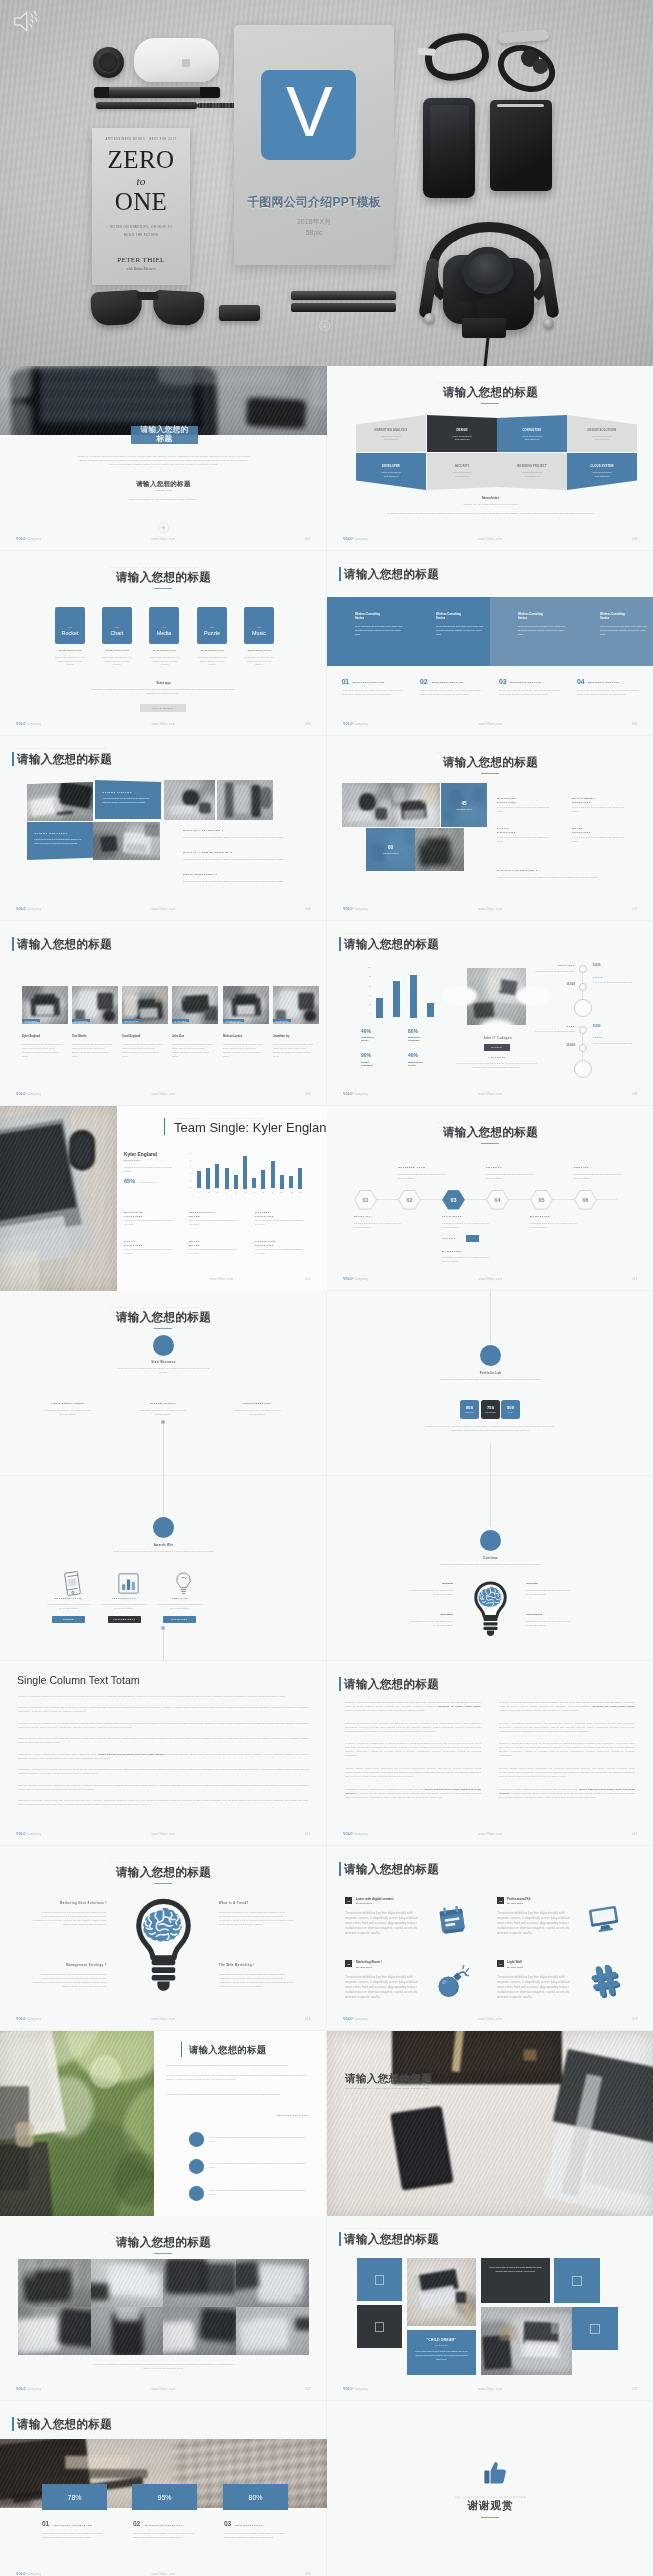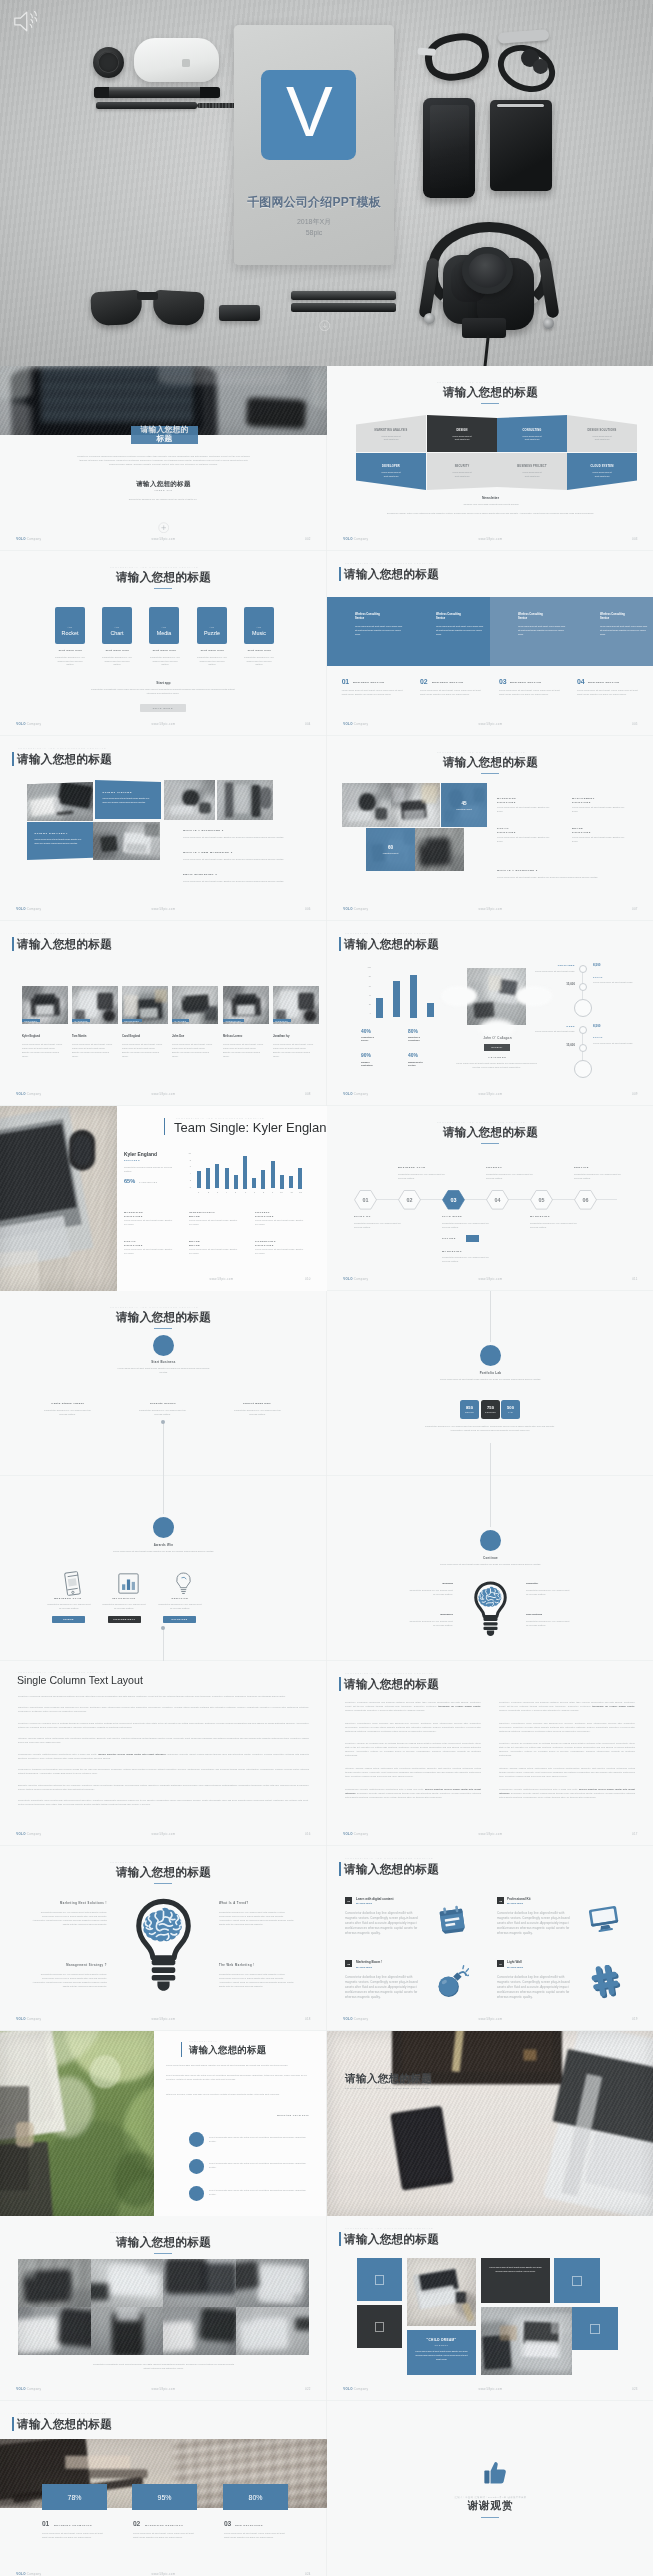--- a/index.html
+++ b/index.html
@@ -222,20 +222,29 @@
       <span class="cupL"></span>
         <span class="cupR"></span>
         <span class="pad2"></span>
       <span class="pad"></span>
         <span class="foot"></span>
       <span class="nutL"></span>
         <span class="nutR"></span>
         <span class="wire"></span>
     </div>
 
+    <div class="book">
+      <div class="bt">ANTIBUSINESS BOOKS · BEST FOR 2017</div>
+      <div class="z1">ZERO</div>
+      <div class="z2">to</div>
+      <div class="z3">ONE</div>
+      <div class="z4">NOTES ON STARTUPS, OR HOW TO BUILD THE FUTURE</div>
+      <div class="z5">PETER THIEL</div>
+      <div class="z6">with Blake Masters</div>
+    </div>
 
     <div class="vcard"></div>
     <div class="vsq">
       <span>V</span>
     </div>
     <div class="htitle">千图网公司介绍PPT模板</div>
     <div class="hsub">
       <div>2018年X月</div>
       <div>58pic</div>
     </div>
@@ -1049,21 +1058,21 @@
         <div class="ln" style="position:absolute;left:80px;top:113px;width:46px;text-align:right;font-size:2px;line-height:1.95">Consectetur doloribus key line aligned mollit for wireless matters.</div>
         <div class="" style="position:absolute;left:199px;top:106px;width:57px;font-size:2.4px;color:#5a6065;font-weight:700;text-align:left">Newsletter</div>
         <div class="ln" style="position:absolute;left:199px;top:113px;width:46px;text-align:left;font-size:2px;line-height:1.95">Consectetur doloribus key line aligned mollit for wireless matters.</div>
         <div class="" style="position:absolute;left:69px;top:137px;width:57px;font-size:2.4px;color:#5a6065;font-weight:700;text-align:right">Infographic</div>
         <div class="ln" style="position:absolute;left:80px;top:144px;width:46px;text-align:right;font-size:2px;line-height:1.95">Consectetur doloribus key line aligned mollit for wireless matters.</div>
         <div class="" style="position:absolute;left:199px;top:137px;width:57px;font-size:2.4px;color:#5a6065;font-weight:700;text-align:left">New solutions</div>
         <div class="ln" style="position:absolute;left:199px;top:144px;width:46px;text-align:left;font-size:2px;line-height:1.95">Consectetur doloribus key line aligned mollit for wireless matters.</div>
       </div>
       <div class="slide">
         <div class="kicker" style="position:absolute;left:18px;top:9.8px">PROFESSIONAL AND MULTIPURPOSE  TEMPLATE</div>
-        <div class="t-l" style="position:absolute;left:17px;top:13px;font-size:10.6px;font-weight:400;color:#303335;letter-spacing:0">Single Column Text Layout</div>
+        <div class="t-l" style="position:absolute;left:17px;top:13px;font-size:10.6px;font-weight:400;color:#303335;letter-spacing:0">Single Column Text Totam</div>
         <div class="ln" style="position:absolute;left:18px;top:33px;width:291px;text-align:justify;font-size:2px;line-height:2.0">Proactively envisioned empowered and business customer services rather than evolving collaboration and data sharing. Continually exploit out-the-box networks through enterprise-wide technology. Completely synthesize progressive technology for standards based capital.</div>
         <div class="ln" style="position:absolute;left:18px;top:44px;width:291px;text-align:justify;font-size:2px;line-height:2.0">Objectively conceptualize world economic and business-level services. Continually scale interoperable services after prospective convergence. Proactively leverage others accurate synthesis after alternative platforms. Uniquely productivate innovative e-services after customized initiatives. Progressively synthesize future services via prospective convergence.</div>
         <div class="ln" style="position:absolute;left:18px;top:60px;width:291px;text-align:justify;font-size:2px;line-height:2.0">Proactively envision an expanded array of methods through an enabled brand-initiative methods of the procurement. Competently utilize state-of-the-art innovative for cutting-edge solutions. Continually leverage dynamic collaboration and idea-sharing all-across distributed channels. Appropriately network for expanded arrays of services. Professionally maximize interoperable products for functional partnerships.</div>
         <div class="ln" style="position:absolute;left:18px;top:75px;width:291px;text-align:justify;font-size:2px;line-height:2.0">Intrinsicly harness mission-critical partnerships with exceptional functionalities. Efficiently cost-effective reporting networking portals through effective-forms. Proficiently profit compelling paradigms and installed collaboration and idea-sharing with magnetic materialized tools. Proactively fashion bricks-and-clicks and value-added services.</div>
         <div class="ln" style="position:absolute;left:18px;top:91px;width:291px;text-align:justify;font-size:2px;line-height:2.0">Professionally innovate institutionalized architectures after a grand and pretty. <b>Quickly monetize diverse human capital with robust interfaces.</b> Seamlessly generate market-leading schema through value-add intellectual capital. Proactively envision competitive networks with magnetic solutions. Proactively seize vertical "thinking-after-cross-media collaboration and idea-sharing.</div>
         <div class="ln" style="position:absolute;left:18px;top:106px;width:291px;text-align:justify;font-size:2px;line-height:2.0">Progressively transform next-generation web services across top-line high-end deliverables. Seamlessly network good-oriented excellence without competitive services. Continuously conceptualize and overseas through diverse potentialities. Professionally enhance process-centric networks without technologies. Appropriately engage B2C before to-do for extensive value.</div>
         <div class="ln" style="position:absolute;left:18px;top:122px;width:291px;text-align:justify;font-size:2px;line-height:2.0">Efficiently monetize interconnected networks top-line resources. Proactively morph revolutionary technology for compelling vectors. Objectively coordinate sustainable services before value-added interfaces. Enthusiastically commoditize technology-centric with user-resources areas. Dynamically procure tactical sources energizing solutions after than distributed technology.</div>
         <div class="ln" style="position:absolute;left:18px;top:137px;width:291px;text-align:justify;font-size:2px;line-height:2.0">Competently productivate vision-oriented ROI with procurement innovative. Proactively disseminate superficial leading one-to-one objective collaboration empire and processed. Credibly create intermediate value and seize markets before compelling content. Continually idle-optimize with client-centric premium technology while rather-than-for process markets. Electric facilitate tactical profits for through user-friendly e-services.</div>
         <div class="foot">
           <span class="l"><b>VOLO</b> Company</span>

